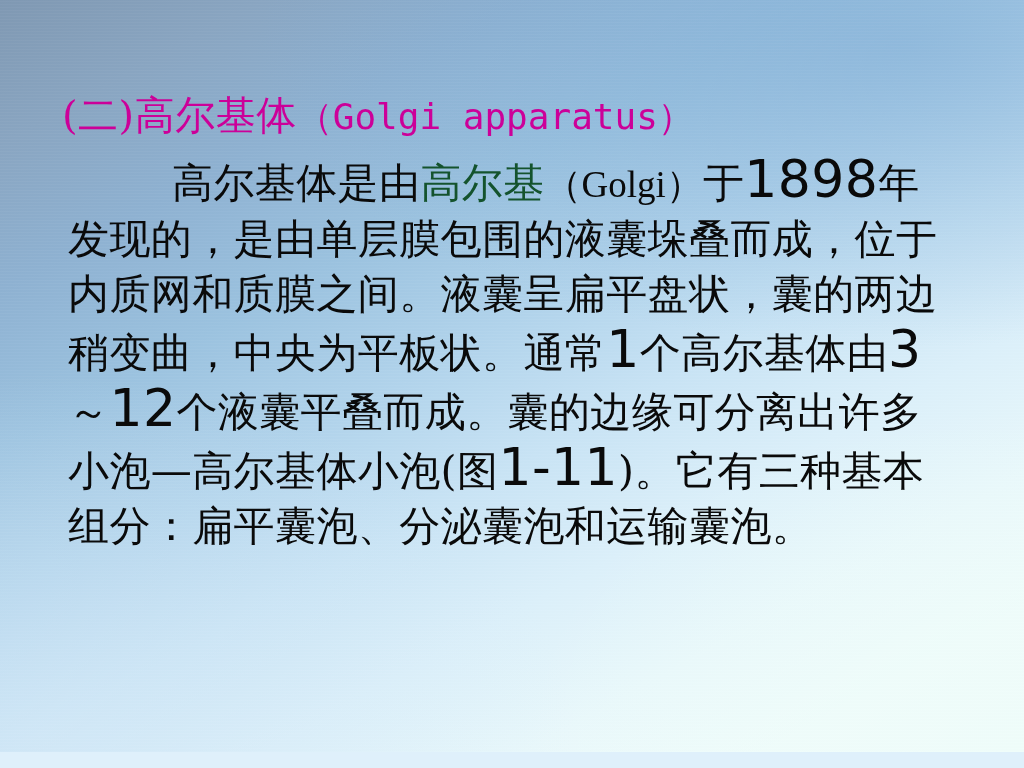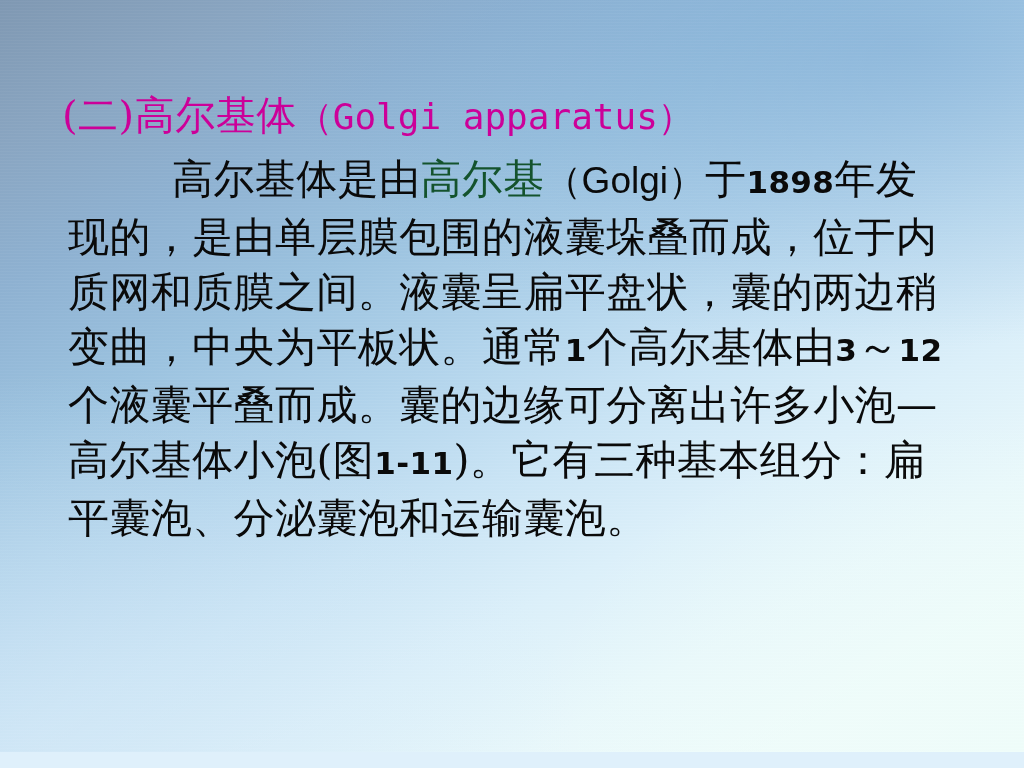--- a/index.html
+++ b/index.html
@@ -109,29 +109,29 @@
   #body-text .indent {
     display: inline-block;
     width: 104px;
   }
 
   .em-red {
     color: #14532d;
   }
 
   .latin {
-    font-family: Liberation Sans, sans-serif;
+    font-family: Liberation Serif, serif;
     font-size: 37px;
     letter-spacing: 0px;
   }
 
   .num {
     font-family: "DejaVu Sans", "Liberation Sans", sans-serif;
-    font-weight: bold;
-    font-size: 31px;
+    font-weight: normal;
+    font-size: 52px;
   }
 </style>
 </head>
 <body>
 
 <div id="slide">
 
   <div id="slide-bg"></div>
   <div id="slide-bg-sheen"></div>
   <div id="slide-bg-noise"></div>

